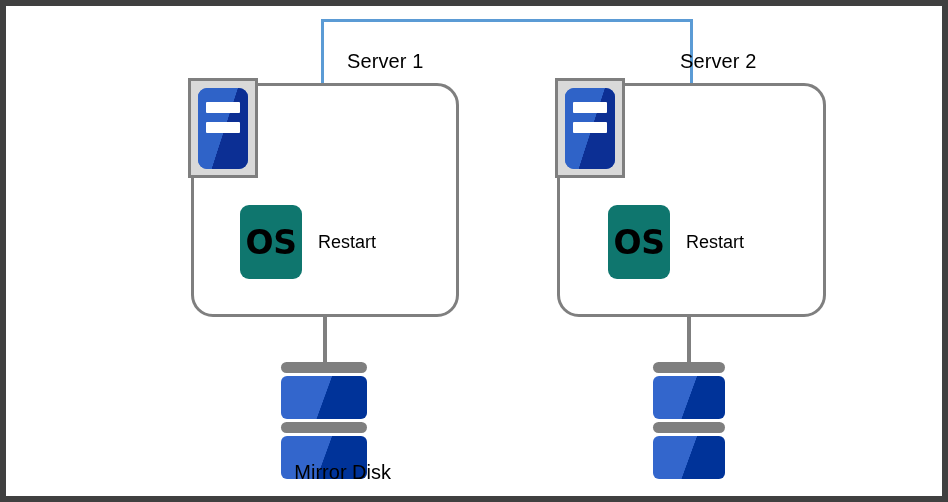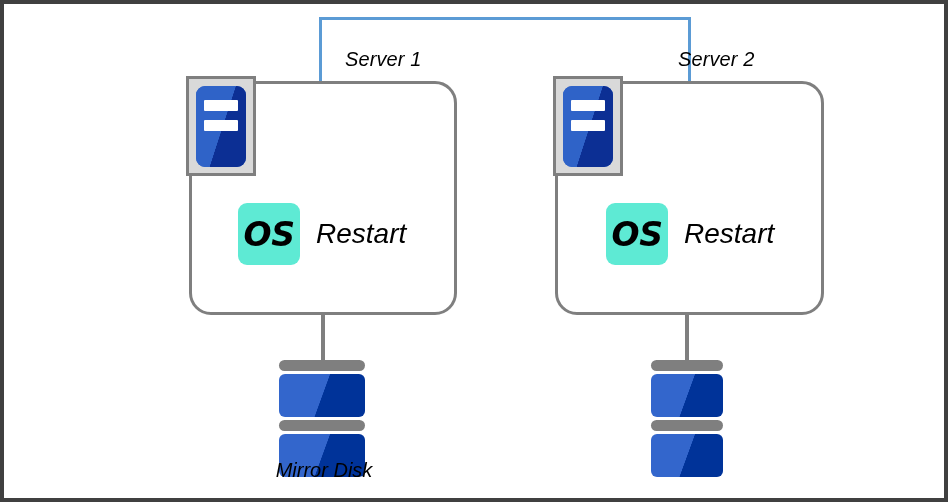--- a/index.html
+++ b/index.html
@@ -8,24 +8,23 @@
     background: #ffffff;
   }
   body {
     font-family: "Liberation Sans", sans-serif;
   }
   #canvas {
     position: relative;
     width: 948px;
     height: 502px;
     background: #ffffff;
-    border: 4px solid #404040;
+    border: 6px solid #404040;
     box-sizing: border-box;
     overflow: hidden;
-    font-style: italic;
   }
 
   
   .link-h {
     position: absolute;
     background: #5b9bd5;
     height: 3px;
   }
   .link-v {
     position: absolute;
@@ -91,35 +90,35 @@
   .machine-icon .bar.b2 { top: 34px; }
 
   
   .os-group {
     position: absolute;
     display: flex;
     align-items: center;
   }
   .os-badge {
     width: 62px;
-    height: 62px;
-    background: #5eead4;
+    height: 74px;
+    background: #0f766e;
     border-radius: 9px;
     display: flex;
     align-items: center;
     justify-content: center;
     font-size: 33px;
     font-weight: bold;
     color: #000000;
     letter-spacing: -0.5px;
     font-family: "DejaVu Sans", sans-serif;
   }
   .os-caption {
     margin-left: 16px;
-    font-size: 28px;
+    font-size: 18px;
     color: #000000;
     white-space: nowrap;
   }
 
   
   .disk-stem {
     position: absolute;
     width: 4px;
     background: #7f7f7f;
   }
@@ -179,21 +178,21 @@
 
   <div class="disk-stem" style="left:317px; top:310px; height:48px;"></div>
 
   <div class="disk" style="left:275px; top:356px; width:86px;">
     <div class="cap"></div>
     <div class="platter"></div>
     <div class="cap"></div>
     <div class="platter"></div>
   </div>
 
-  <div class="disk-label" style="left:265px; top:455px; width:110px;">Mirror Disk</div>
+  <div class="disk-label" style="left:275px; top:455px; width:110px;text-align:right;">Mirror Disk</div>
 
   <div class="server-label" style="left:674px; top:44px;">Server 2</div>
 
   <div class="server-box" style="left:551px; top:77px; width:269px; height:234px;"></div>
 
   <div class="machine-icon" style="left:549px; top:72px;">
     <div class="body">
       <div class="shade"></div>
       <div class="bar b1"></div>
       <div class="bar b2"></div>

